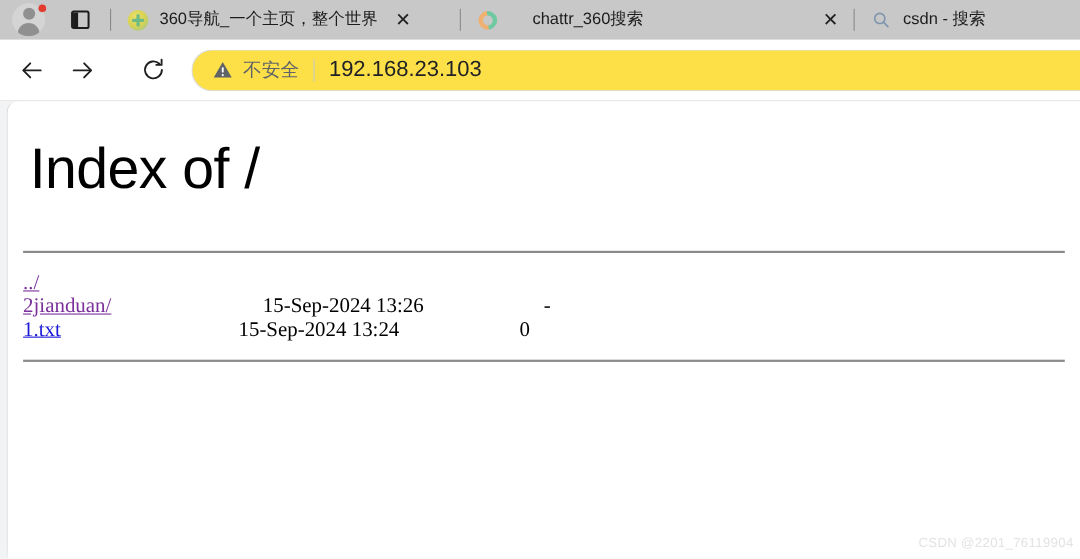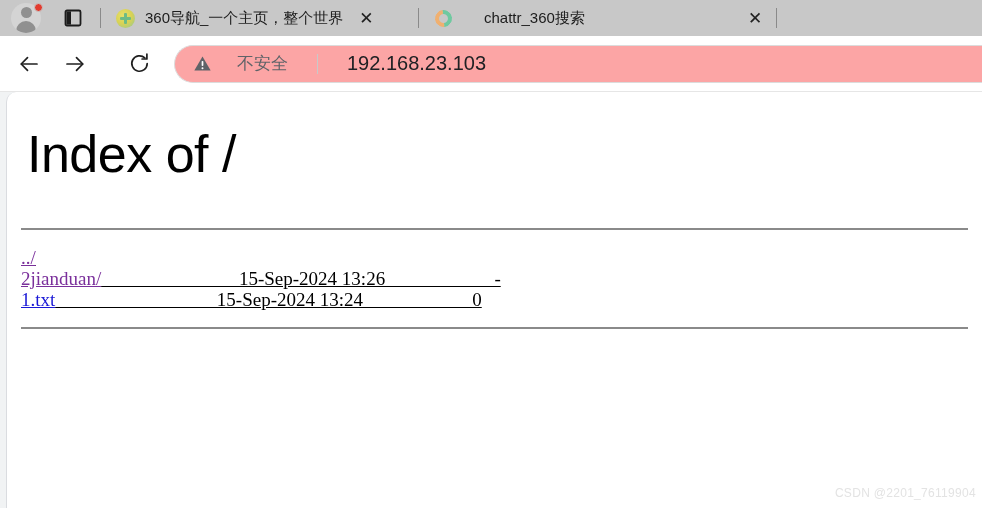--- a/index.html
+++ b/index.html
@@ -160,28 +160,28 @@
     display: flex; align-items: center; justify-content: center;
     flex: 0 0 auto;
   }
   .navbtn svg { display: block; }
 
   .omnibox {
     flex: 1 1 auto;
     height: 38px;
     margin-left: 12px;
     margin-right: 0;
-    background: #fca5a5;
+    background: #fde047;
     border: 1px solid #dcdcdc;
     border-right: none;
     border-radius: 19px 0 0 19px;
     display: flex;
     align-items: center;
     padding-left: 18px;
-    gap: 16px;
+    gap: 0;
     min-width: 0;
   }
   .warn-icon { flex: 0 0 auto; display:flex; align-items:center; }
   .omnibox .warn-text {
     font-size: 17px;
     color: #5f6368;
     margin-left: 9px;
     white-space: nowrap;
   }
   .omnibox .div {
@@ -233,21 +233,20 @@
   hr.rule.bottom { margin-top: 17px; }
 
   pre.listing {
     font-family: "Liberation Serif", serif;
     font-size: 19px;
     line-height: 21px;
     color: #000000;
     margin: 17px 0 0 0;
     white-space: pre;
     letter-spacing: 0px;
-    text-decoration: underline;
   }
   pre.listing a {
     text-decoration: underline;
   }
   a.link-visited { color: #7a2f9b; }
   a.link-unvisited { color: #1a18d6; }
 
   .watermark {
     position: absolute;
     right: 6px;
@@ -297,20 +296,29 @@
       <div class="tab" style="width:345px;gap:31px;">
         <span class="favicon">
           <span class="fav-ring"></span>
         </span>
         <span class="tab-title">chattr_360搜索</span>
         <span class="tab-close" style="margin-left:auto;">✕</span>
       </div>
 
       <div class="vsep"></div>
 
+      <div class="tab" style="flex:1 1 auto;">
+        <span class="favicon fav-search">
+          <svg width="16" height="16" viewBox="0 0 16 16" aria-hidden="true">
+            <circle cx="6.8" cy="6.8" r="4.6" fill="none" stroke="#7f94ad" stroke-width="1.5"></circle>
+            <line x1="10.3" y1="10.3" x2="14.2" y2="14.2" stroke="#7f94ad" stroke-width="1.5" stroke-linecap="round"></line>
+          </svg>
+        </span>
+        <span class="tab-title">csdn - 搜索</span>
+      </div>
 
     </div>
   </div>
 
   <div class="toolbar">
 
     <div class="navbtn">
       <svg width="24" height="24" viewBox="0 0 24 24" aria-hidden="true">
         <line x1="20" y1="12" x2="4.5" y2="12" stroke="#1f1f1f" stroke-width="1.7" stroke-linecap="round"></line>
         <polyline points="10.5,5.6 4.2,12 10.5,18.4" fill="none" stroke="#1f1f1f" stroke-width="1.7" stroke-linecap="round" stroke-linejoin="round"></polyline>

